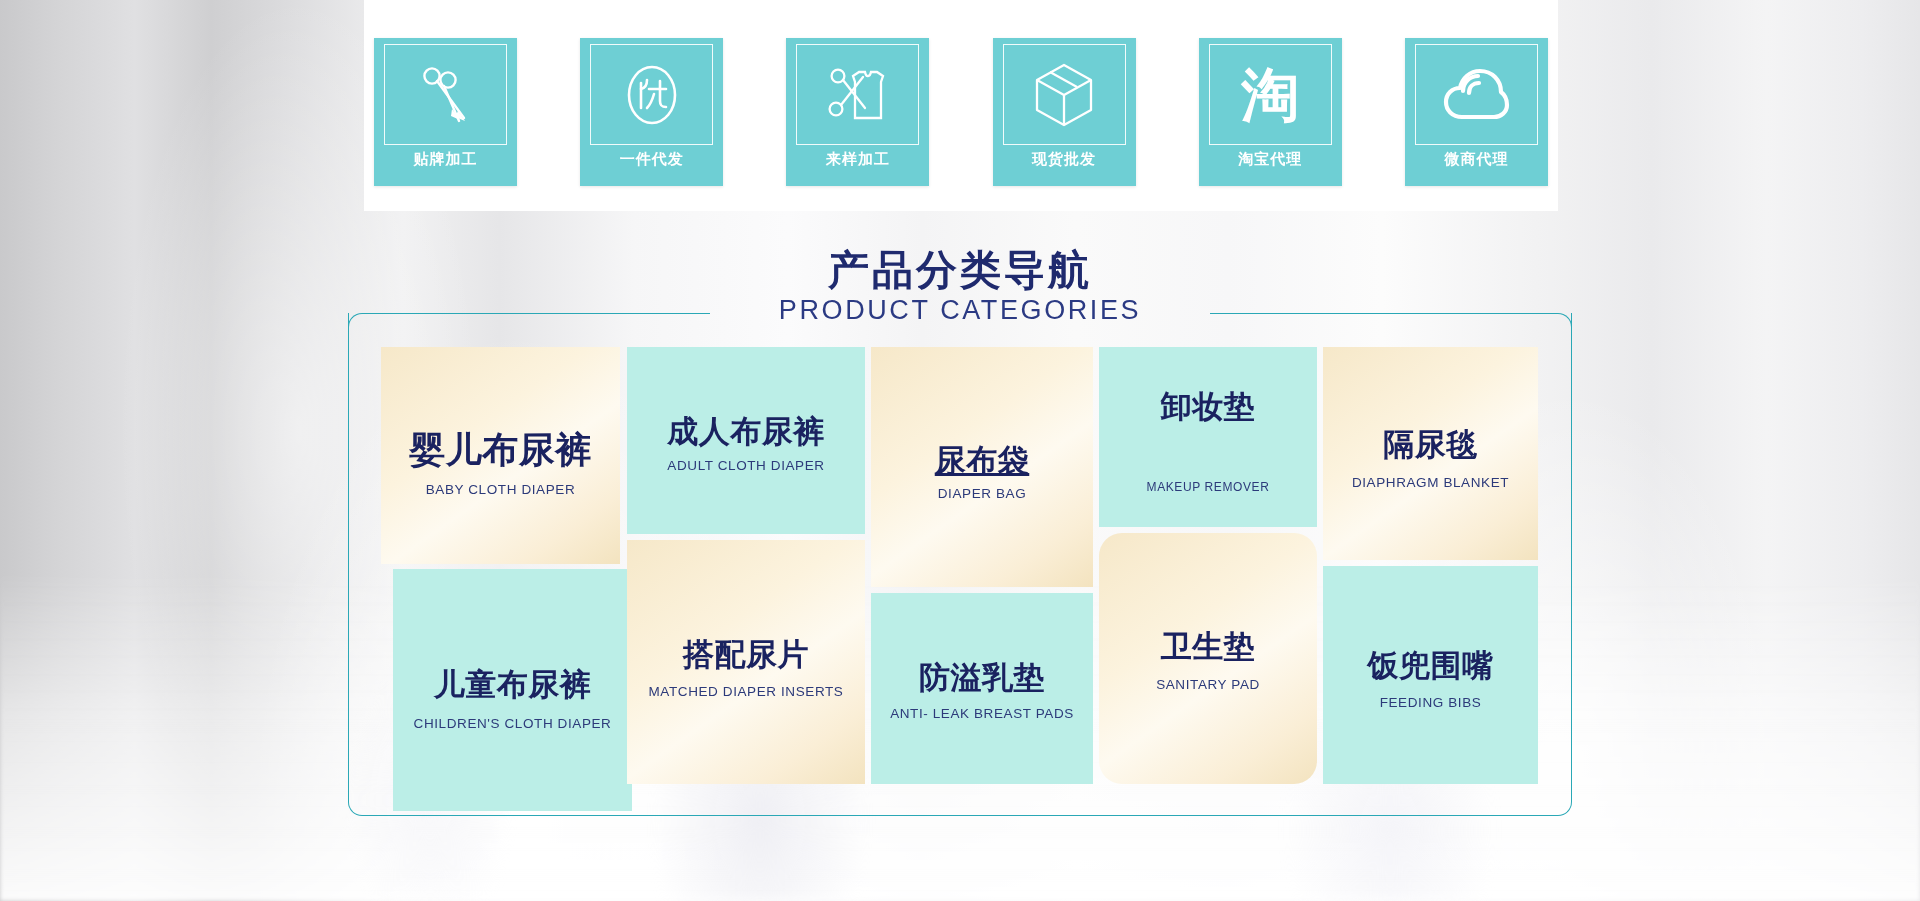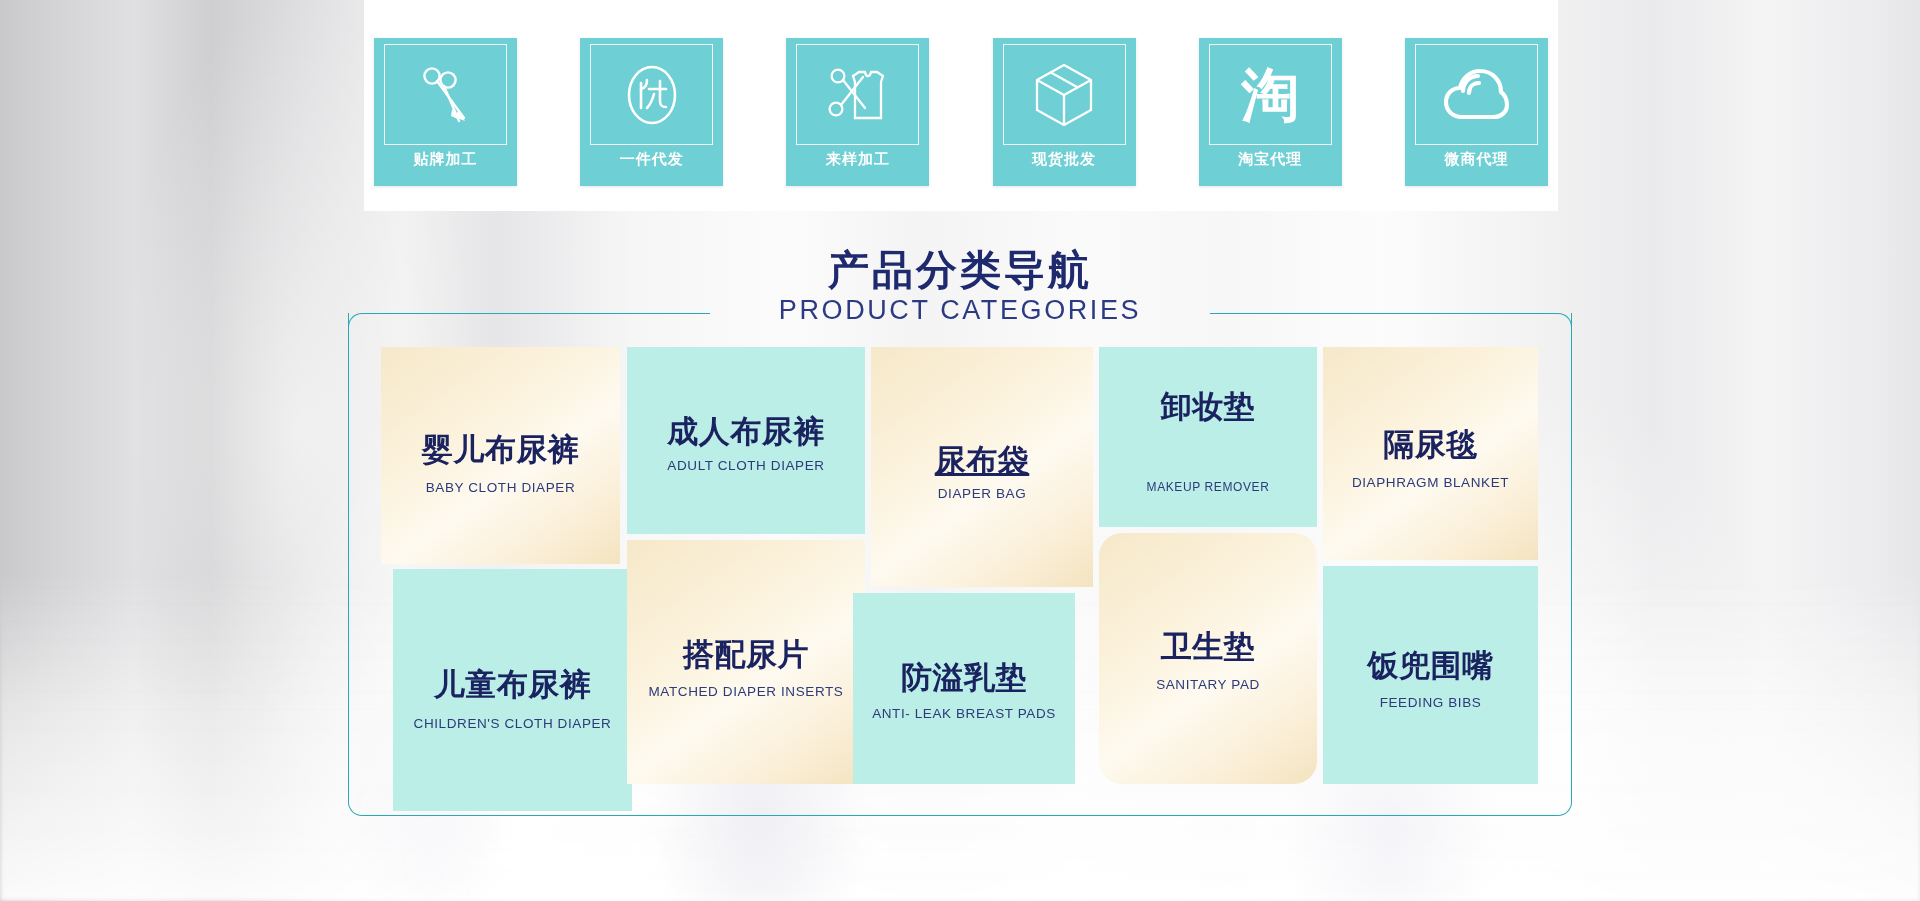--- a/index.html
+++ b/index.html
@@ -304,42 +304,42 @@
 </div>
 
 <div id="categories-panel">
   <div id="frame-body"></div>
   <div id="frame-top-left"></div>
   <div id="frame-top-right"></div>
 
   <div id="tile-grid">
 
     <div class="tile cream" style="left:0px; top:0px; width:239px; height:217px; justify-content:center;">
-      <div class="tile-cn" style="font-size:31px; margin-top:18px;">婴儿布尿裤</div>
+      <div class="tile-cn" style="font-size:36px; margin-top:18px;">婴儿布尿裤</div>
       <div class="tile-en" style="font-size:13.5px; margin-top:15px;">BABY CLOTH DIAPER</div>
     </div>
     <div class="tile mint" style="left:12px; top:222px; width:239px; height:242px; justify-content:center;text-align:center;">
       <div class="tile-cn" style="font-size:31px; margin-top:20px;">儿童布尿裤</div>
       <div class="tile-en" style="font-size:13.5px; margin-top:16px;">CHILDREN'S CLOTH DIAPER</div>
     </div>
 
     <div class="tile mint" style="left:246px; top:0px; width:238px; height:187px; justify-content:center;">
       <div class="tile-cn" style="font-size:31px; margin-top:8px;">成人布尿裤</div>
       <div class="tile-en" style="font-size:13.5px; margin-top:12px;text-align:right;">ADULT CLOTH DIAPER</div>
     </div>
     <div class="tile cream" style="left:246px; top:193px; width:238px; height:244px; justify-content:center;">
       <div class="tile-cn" style="font-size:31px; margin-top:14px;">搭配尿片</div>
       <div class="tile-en" style="font-size:13.5px; margin-top:14px;">MATCHED DIAPER INSERTS</div>
     </div>
 
     <div class="tile cream" style="left:490px; top:0px; width:222px; height:240px; justify-content:center;">
       <div class="tile-cn" style="font-size:31px; margin-top:12px;text-decoration:underline;">尿布袋</div>
       <div class="tile-en" style="font-size:13.5px; margin-top:11px;">DIAPER BAG</div>
     </div>
-    <div class="tile mint" style="left:472px; top:246px; width:222px; height:191px; justify-content:center;">
+    <div class="tile mint" style="left:490px; top:246px; width:222px; height:191px; justify-content:center;">
       <div class="tile-cn" style="font-size:31px; margin-top:6px;">防溢乳垫</div>
       <div class="tile-en" style="font-size:13.5px; margin-top:14px;">ANTI- LEAK BREAST PADS</div>
     </div>
 
     <div class="tile mint" style="left:718px; top:0px; width:218px; height:180px; justify-content:center;gap:41px;">
       <div class="tile-cn" style="font-size:31px; margin-top:10px;">卸妆垫</div>
       <div class="tile-en" style="font-size:12px; margin-top:18px;">MAKEUP REMOVER</div>
     </div>
     <div class="tile cream" style="left:718px; top:186px; width:218px; height:251px; justify-content:center;border-radius:23px;">
       <div class="tile-cn" style="font-size:31px; margin-top:6px;">卫生垫</div>

